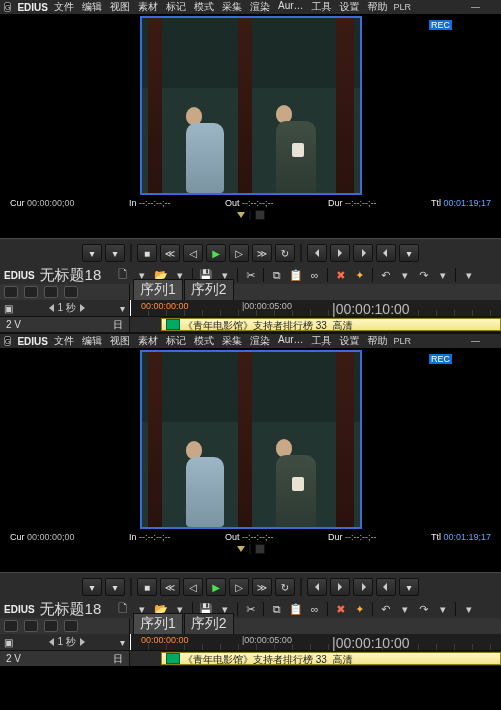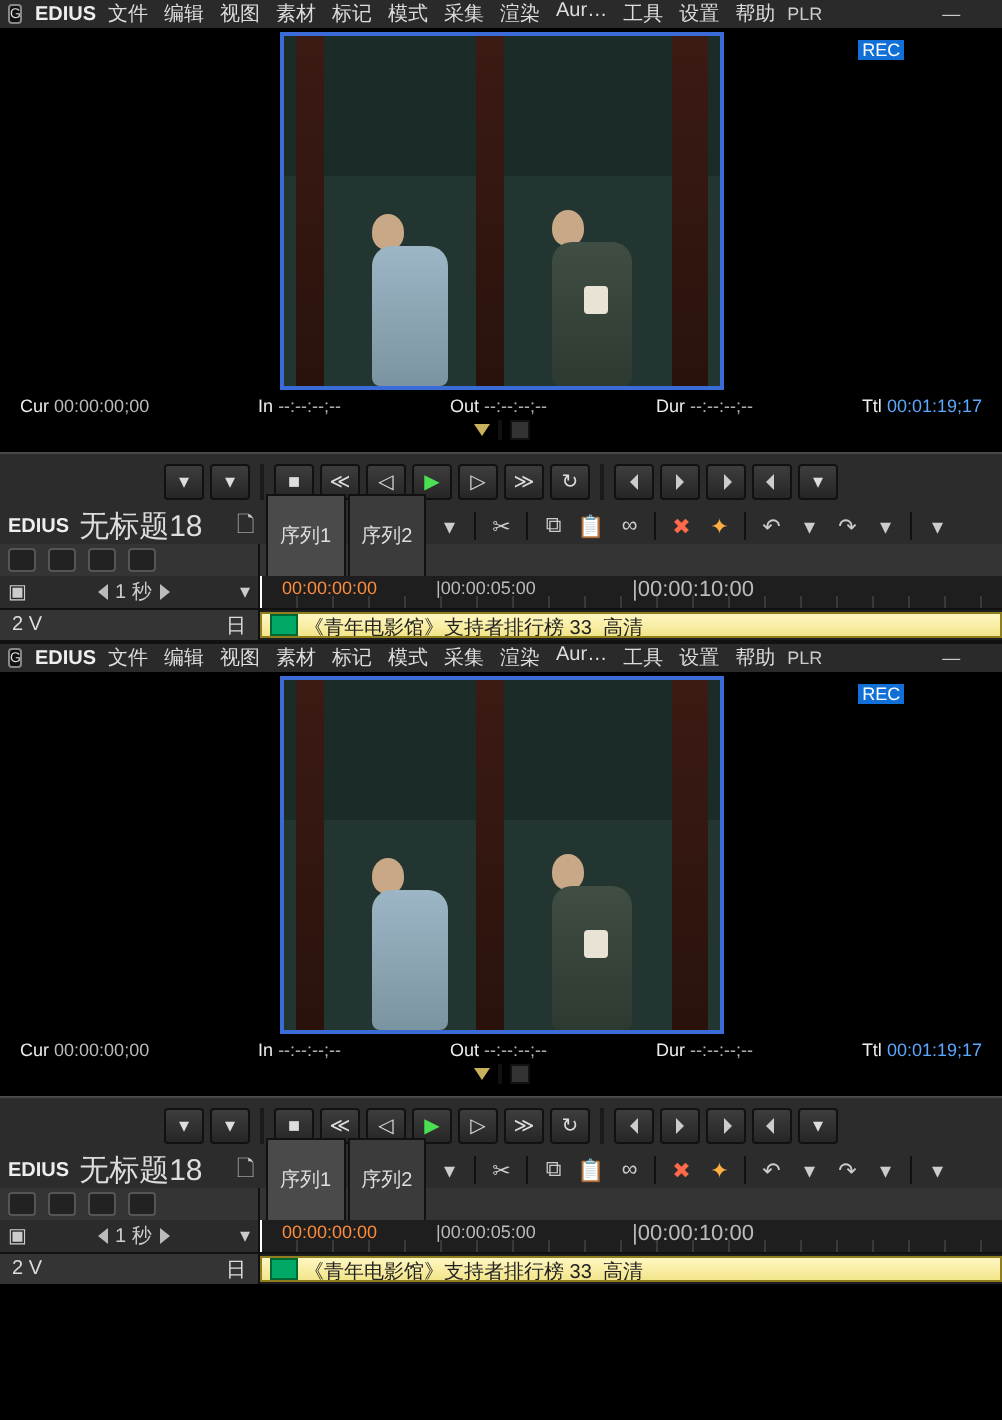--- a/index.html
+++ b/index.html
@@ -8,21 +8,21 @@
   .menubar { display: flex; align-items: center; height: 14px; background: #2a2a2a; gap: 6px; padding: 0 4px; }
   .menubar .logo { width:12px;height:10px;background:#111;border:1px solid #888;border-radius:2px;color:#ddd;font-size:7px;display:flex;align-items:center;justify-content:center; }
   .menubar .brand { font-weight:bold; color:#eee; font-size:10px; }
   .menubar .menu { display:flex; gap:8px; flex:1;justify-content:flex-end; }
   .menubar .menu span { font-size:10px; color:#ddd; white-space:nowrap; }
   .winbtns { display:flex; align-items:center; gap:18px; }
   .plr { font-size:9px; color:#ccc; }
   .rec { font-size:9px; background:#1170d8; color:#fff; padding:0 2px;margin-top:36px; }
   .winicon { width:11px; height:7px; display:flex; align-items:center; justify-content:center; color:#ccc; font-size:9px; }
 
-  .monitor { display:flex; flex-direction:column; align-items:center; padding:2px 0 2px; }
+  .monitor { display:flex; flex-direction:column; align-items:center; padding:2px 0 14px; }
   .screen-outer { width:222px; height:179px; border:2px solid #3a6bd6; background:#000; }
   .screen { width:100%; height:100%; position:relative; overflow:hidden; }
   .scene-bg { position:absolute; inset:0; background:linear-gradient(#1b2b28 0 40%,#233530 40% 100%); }
   .pillar { position:absolute; top:0; bottom:0; width:14px; background:linear-gradient(#3b1b14,#2a120c); }
   .p1{left:6px;} .p2{left:96px;} .p3{right:6px;width:18px;}
   .person { position:absolute; bottom:0; }
   .head { width:16px;height:18px;border-radius:50% 50% 45% 45%; background:#c9a887; }
   .body1 { width:38px;height:70px;background:linear-gradient(#9cb6c5,#7a94a2);border-radius:10px 10px 4px 4px;margin-top:-2px; }
   .body2 { width:40px;height:72px;background:linear-gradient(#3f4d43,#2d3a31);border-radius:10px 10px 4px 4px;margin-top:-2px; }
   .pA{left:44px;} .pB{right:44px;}
@@ -51,36 +51,36 @@
   .tl-tools { display:flex; align-items:center; gap:2px; margin-left:8px; }
   .tl-tools .ico { width:17px;height:15px;display:flex;align-items:center;justify-content:center;color:#ccc;font-size:11px;border-radius:2px; }
   .tl-tools .sepv { width:1px;height:14px;background:#111;margin:0 2px; }
   .ico.red { color:#ff6a4a; }
   .ico.orange { color:#ffae42; }
 
   .tl-row1 { display:flex; height:16px; background:#343434; }
   .tl-left { width:130px; display:flex; align-items:center; gap:6px; padding:0 4px; border-right:1px solid #111; }
   .tl-left .micon { width:14px;height:12px;background:#222;border:1px solid #555;border-radius:2px; }
   .tabs { display:flex; align-items:flex-end; gap:1px; padding-left:3px; }
-  .tab { background:#3b3b3b; border:1px solid #111; border-bottom:none; padding:13px 6px; font-size:10px; color:#ddd; }
+  .tab { background:#3b3b3b; border:1px solid #111; border-bottom:none; padding:1px 6px; font-size:14px; color:#ddd; }
   .tab.active { background:#4a4a4a; }
 
   .tl-row2 { display:flex; height:16px; background:#2b2b2b; }
   .tl-left2 { width:130px; display:flex; align-items:center; justify-content:space-between; padding:0 4px; border-right:1px solid #111; font-size:10px; color:#ccc; }
   .tl-left2 .trk { display:flex; align-items:center; gap:4px; }
   .tri { width:0;height:0;border-top:4px solid transparent;border-bottom:4px solid transparent; }
   .tri.l{border-right:5px solid #bbb;} .tri.r{border-left:5px solid #bbb;}
   .ruler { flex:1; position:relative; background:#1e1e1e; }
   .ruler .orig { position:absolute;left:11px;top:1px;font-size:9px;color:#ff8c3a; }
-  .ruler .t1 { position:absolute;left:88px;top:1px;font-size:9px;color:#bbb; }
-  .ruler .t2 { position:absolute;left:186px;top:1px;font-size:11px;color:#bbb; }
+  .ruler .t1 { position:absolute;left:112px;top:1px;font-size:9px;color:#bbb; }
+  .ruler .t2 { position:absolute;left:202px;top:1px;font-size:14px;color:#bbb; }
   .ruler .playhead { position:absolute;left:0;top:0;bottom:0;width:1px;background:#fff; }
   .ruler .ticks { position:absolute; inset:0; background:repeating-linear-gradient(90deg,#555 0 1px,transparent 1px 18px); opacity:.5; top:10px; }
 
-  .tl-row3 { display:flex; height:16px; background:#2b2b2b; border-top:1px solid #111; }
+  .tl-row3 { display:flex; height:16px; background:#2b2b2b; border-top:1px solid #111;gap:31px; }
   .tl-left3 { width:130px; display:flex; align-items:center; justify-content:space-between; padding:0 6px; border-right:1px solid #111; font-size:10px; color:#ddd; background:#343434; }
   .clip-area { flex:1; position:relative; background:#1e1e1e; }
   .clip { position:absolute; left:0; right:0; top:1px; bottom:1px; background:linear-gradient(#fff7c2,#f2e58a); border:1px solid #8f7e1e; display:flex; align-items:flex-start; padding-left:4px; gap:3px; color:#222; font-size:10px; overflow:hidden; }
   .clip .thumb { width:14px;height:11px;background:#0a6; border:1px solid #063; }
   .sep-thin { height:2px; background:#111; }
 </style>
 </head>
 <body>
 
 <div class="instance">

